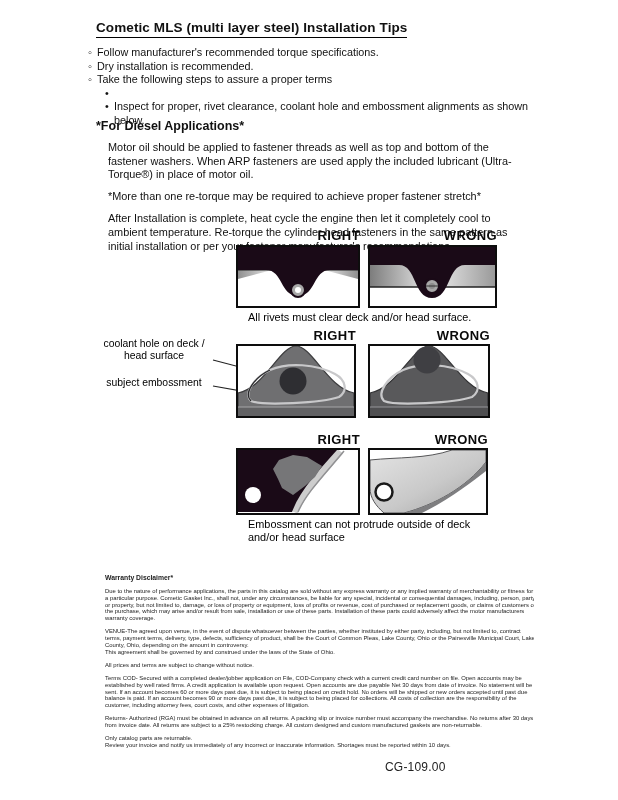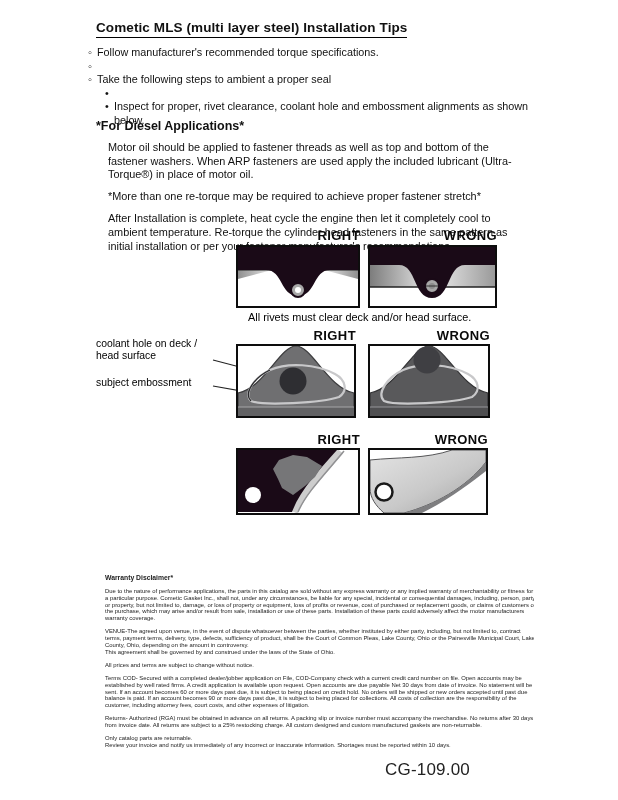--- a/index.html
+++ b/index.html
@@ -10,46 +10,47 @@
   .bullets{position:absolute;left:88px;top:46px;width:452px;font-size:10.8px;line-height:13.6px;}
   .b-row{display:flex;}
   .b-row .mk{flex:0 0 9px;width:9px;}
   .b-row.sub{margin-left:17px;}
   .diesel{position:absolute;left:96px;top:120px;width:420px;font-size:10.9px;line-height:13.8px;}
   .diesel h2{font-size:12.5px;font-weight:bold;margin:0 0 7px 0;}
   .diesel p{margin:0 0 8px 12px;}
   .dlabel{position:absolute;font-size:13px;font-weight:600;letter-spacing:.4px;text-align:right;color:#0a0a0a;}
   .dcap{position:absolute;font-size:10.9px;font-weight:500;line-height:13px;color:#000;margin-left:14px;}
   .panel{position:absolute;}
-  .ann{position:absolute;font-size:10.4px;line-height:11.6px;text-align:left;color:#000;}
+  .ann{position:absolute;font-size:10.4px;line-height:11.6px;text-align:center;color:#000;}
   .leaders{position:absolute;left:210px;top:356px;}
   .fineprint{position:absolute;left:105px;top:574px;width:432px;color:#1c1c1c;}
   .fp-h{font-size:6.8px;font-weight:bold;margin:0 0 7px 0;}
   .fp{font-size:5.9px;line-height:6.75px;margin:0 0 6.5px 0;}
   .fp.tight{margin-bottom:0;}
-  .pagecode{position:absolute;left:385px;top:760px;font-size:17px;letter-spacing:.2px;color:#222;}
+  .pagecode{position:absolute;left:385px;top:760px;font-size:12px;letter-spacing:.2px;color:#222;}
 </style>
 </head>
 <body>
 
 <div class="page">
 
   <div class="title">Cometic MLS (multi layer steel) Installation Tips</div>
 
   <div class="bullets">
     <div class="b-row">
       <span class="mk">◦</span>
       <span>Follow manufacturer's recommended torque specifications.</span>
     </div>
     <div class="b-row">
       <span class="mk">◦</span>
+      <span>Dry installation is recommended.</span>
     </div>
     <div class="b-row">
       <span class="mk">◦</span>
-      <span>Take the following steps to ambient a proper seal</span>
+      <span>Take the following steps to assure a proper terms</span>
     </div>
     <div class="b-row sub">
       <span class="mk">•</span>
     </div>
     <div class="b-row sub">
       <span class="mk">•</span>
       <span>Inspect for proper, rivet clearance, coolant hole and embossment alignments as shown below.</span>
     </div>
   </div>
 
@@ -158,20 +159,21 @@
           <stop offset="1" stop-color="#a2a2a2"></stop>
       </linearGradient>
     </defs>
     <rect x="0" y="0" width="120" height="67" fill="#ffffff"></rect>
     <path d="M2,12 C30,9 58,11 84,2 L118,2 L118,14 C98,40 66,57 36,65 L16,65 C8,58 2,50 2,40 Z" fill="url(#g3a)" stroke="#555557" stroke-width="1"></path>
     <path d="M118,14 C98,40 66,57 36,65 L54,65 C82,51 104,34 118,23 Z" fill="#7e7e80"></path>
     <circle cx="16" cy="44" r="8.5" fill="#ffffff" stroke="#1a1a1a" stroke-width="2.5"></circle>
     <rect x="1" y="1" width="118" height="65" fill="none" stroke="#0d0d0d" stroke-width="2"></rect>
   </svg>
 
+  <div class="dcap" style="left:234px;top:518px;width:245px">Embossment can not protrude outside of deck and/or head surface</div>
 
   <div class="fineprint">
     <div class="fp-h">Warranty Disclaimer*</div>
     <p class="fp">Due to the nature of performance applications, the parts in this catalog are sold without any express warranty or any implied warranty of merchantability or fitness for a particular purpose.  Cometic Gasket Inc., shall not, under any circumstances, be liable for any special, incidental or consequential damages, including, person, party or property, but not limited to, damage, or loss of property or equipment, loss of profits or revenue, cost of purchased or replacement goods, or claims of customers of the purchase, which may arise and/or result from sale, installation or use of these parts.  Installation of these parts could adversely affect the motor manufacturers warranty coverage.</p>
     <p class="fp tight">VENUE-The agreed upon venue, in the event of dispute whatsoever between the parties, whether instituted by either party, including, but not limited to, contract terms, payment terms, delivery, type, defects, sufficiency of product, shall be the Court of Common Pleas, Lake County, Ohio or the Painesville Municipal Court, Lake County, Ohio, depending on the amount in controversy.</p>
     <p class="fp">This agreement shall be governed by and construed under the laws of the State of Ohio.</p>
     <p class="fp">All prices and terms are subject to change without notice.</p>
     <p class="fp">Terms COD- Secured with a completed dealer/jobber application on File, COD-Company check with a current credit card number on file.  Open accounts may be established by well rated firms.  A credit application is available upon request.  Open accounts are due payable Net 30 days from date of invoice.  No statement will be sent.  If an account becomes 60 or more days past due, it is subject to being placed on credit hold.  No orders will be shipped or new orders accepted until past due balance is paid.  If an account becomes 90 or more days past due, it is subject to being placed for collections.  All costs of collection are the responsibility of the customer, including attorney fees, court costs, and other expenses of litigation.</p>
     <p class="fp">Returns- Authorized (RGA) must be obtained in advance on all returns.  A packing slip or invoice number must accompany the merchandise.  No returns after 30 days from invoice date.  All returns are subject to a 25% restocking charge.  All custom designed and custom manufactured gaskets are non-returnable.</p>
     <p class="fp tight">Only catalog parts are returnable.</p>

